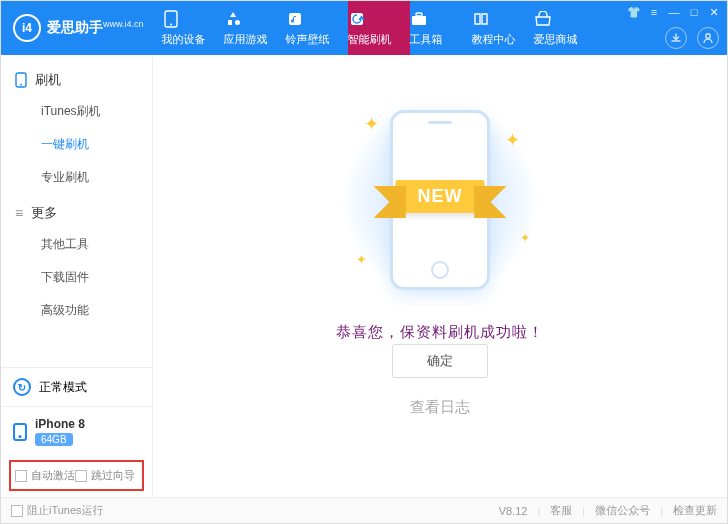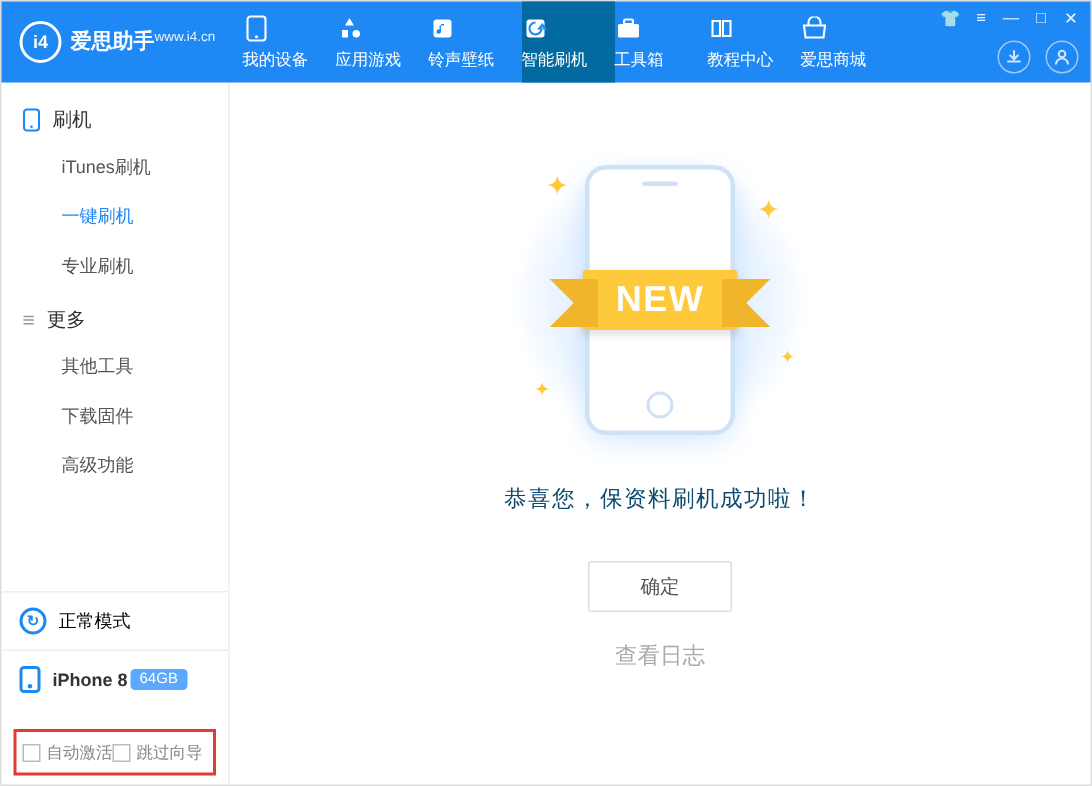--- a/index.html
+++ b/index.html
@@ -8,61 +8,61 @@
 
 
 .header { height:54px; background:#1e88f5; display:flex; align-items:center; color:#fff; position:relative; }
 .logo-wrap { display:flex; align-items:center; gap:6px; padding:0 12px; }
 .logo-circ { width:28px; height:28px; border:2px solid #fff; border-radius:50%; display:flex; align-items:center; justify-content:center; font-weight:bold; font-size:12px; }
 .logo-txt { display:flex; flex-direction:row; line-height:1.1; }
 .logo-title { font-size:14px; font-weight:600; }
 .logo-url { font-size:9px; opacity:.9; }
 .tabs { display:flex; height:100%; margin-left:6px; }
 .tab { width:62px; display:flex; flex-direction:column; align-items:flex-start; justify-content:center; gap:4px; font-size:11px; cursor:pointer; }
-.tab.active { background:#0369a1; }
+.tab.active { background:#be185d; }
 .tab-icon { width:18px; height:18px; display:flex; align-items:center; justify-content:center; }
 .winbtns { position:absolute; right:6px; top:4px; display:flex; gap:6px; }
 .winbtn { width:14px; height:14px; display:flex; align-items:center; justify-content:center; font-size:11px; cursor:pointer; opacity:.9; }
 .header-right { position:absolute; right:8px; bottom:6px; display:flex; gap:10px; }
 .circ-btn { width:22px; height:22px; border:1.5px solid #9cc8fa; border-radius:50%; display:flex; align-items:center; justify-content:center; cursor:pointer; color:#cfe5ff; font-size:12px; }
 
 
 .body { flex:1; display:flex; min-height:0; }
 .sidebar { width:152px; border-right:1px solid #eee; display:flex; flex-direction:column; }
 .side-scroll { flex:1; overflow:auto; padding-top:6px; }
 .side-group-title { display:flex; align-items:center; gap:8px; padding:10px 14px 6px; color:#333; font-size:13px; }
 .side-item { padding:8px 14px 8px 40px; color:#555; font-size:12px; cursor:pointer; }
 .side-item.active { color:#1e88f5; }
 .side-bottom { }
 .mode-box, .device-box { border-top:1px solid #eee; padding:10px 12px; display:flex; align-items:center; gap:8px; }
 .mode-icon { width:18px; height:18px; border:2px solid #1e88f5; border-radius:50%; display:flex; align-items:center; justify-content:center; color:#1e88f5; font-size:10px; font-weight:bold; }
 .device-icon { width:14px; height:18px; border:2px solid #1e88f5; border-radius:3px; position:relative; }
 .device-icon::after { content:""; position:absolute; bottom:1px; left:50%; transform:translateX(-50%); width:3px; height:3px; border-radius:50%; background:#1e88f5; }
-.device-info { display:flex; flex-direction:row; gap:2px; }
+.device-info { display:flex; flex-direction:column; gap:2px; }
 .device-name { font-size:12px; color:#333; font-weight:600; }
 .badge { display:inline-block; background:#5aa9ff; color:#fff; font-size:10px; padding:1px 6px; border-radius:3px; width:fit-content; }
-.opt-row { border:2px solid #e53935; margin:14px 8px 6px; padding:6px 4px; display:flex; align-items:flex-start; }
+.opt-row { border:2px solid #e53935; margin:4px 8px 6px; padding:6px 4px; display:flex; align-items:flex-start; }
 .chk { display:flex; align-items:center; gap:4px; color:#888; font-size:11px; cursor:pointer; }
 .chk-box { width:12px; height:12px; border:1px solid #bbb; background:#fff; }
 
 .main { flex:1; display:flex; flex-direction:column; align-items:center; padding-top:40px; }
 .illus { width:220px; height:210px; position:relative; display:flex; align-items:center; justify-content:center; }
 .glow { position:absolute; width:200px; height:200px; border-radius:50%; background:radial-gradient(circle,#d9ecff 0%,#eaf4ff 50%,#fff 70%); }
 .phone { position:relative; width:100px; height:180px; background:#fff; border:3px solid #cfe1f5; border-radius:14px; box-shadow:0 6px 16px rgba(30,136,245,.15); z-index:2; }
 .phone::before { content:""; position:absolute; top:8px; left:50%; transform:translateX(-50%); width:24px; height:3px; background:#cfe1f5; border-radius:2px; }
 .phone::after { content:""; position:absolute; bottom:8px; left:50%; transform:translateX(-50%); width:14px; height:14px; border:2px solid #cfe1f5; border-radius:50%; }
 .ribbon { position:absolute; z-index:3; top:85px; left:50%; transform:translateX(-50%); }
-.ribbon-body { background:#ffc93c; color:#fff; font-weight:800; font-size:24px; letter-spacing:1px; padding:6px 22px; position:relative; box-shadow:0 3px 6px rgba(0,0,0,.12); border-radius:2px; }
+.ribbon-body { background:#ffc93c; color:#fff; font-weight:800; font-size:18px; letter-spacing:1px; padding:6px 22px; position:relative; box-shadow:0 3px 6px rgba(0,0,0,.12); border-radius:2px; }
 .ribbon-body::before, .ribbon-body::after { content:""; position:absolute; top:6px; width:0; height:0; border:16px solid #f0b52a; }
 .ribbon-body::before { left:-22px; border-left-color:transparent; }
 .ribbon-body::after { right:-22px; border-right-color:transparent; }
 .sparkle { position:absolute; color:#ffc93c; font-size:18px; z-index:2; }
 .s1{top:18px;left:34px;} .s2{top:34px;right:30px;} .s3{bottom:38px;left:26px;font-size:13px;} .s4{bottom:60px;right:20px;font-size:12px;}
-.msg { margin-top:18px; font-size:15px; color:#0c4a6e; letter-spacing:1px; }
-.ok-btn { margin-top:32px; border:1px solid #ddd; background:#fff; padding:7px 34px; font-size:13px; color:#555; cursor:pointer; border-radius:2px; }
+.msg { margin-top:18px; font-size:15px; color:#701a75; letter-spacing:1px; }
+.ok-btn { margin-top:2px; border:1px solid #ddd; background:#fff; padding:7px 34px; font-size:13px; color:#555; cursor:pointer; border-radius:2px; }
 .log-link { margin-top:20px; font-size:15px; color:#aaa; cursor:pointer; }
 
 
 .footer { height:26px; border-top:1px solid #eee; display:flex; align-items:center; padding:0 10px; font-size:11px; color:#999; background:#fafafa; }
 .footer .chk { color:#999; }
 .footer-right { margin-left:auto; display:flex; align-items:center; gap:10px; }
 .sep { color:#ddd; }
 
 svg { display:block; }
 </style>
@@ -222,13 +222,28 @@
         <div class="ribbon">
           <div class="ribbon-body">NEW</div>
         </div>
       </div>
       <div class="msg">恭喜您，保资料刷机成功啦！</div>
       <button class="ok-btn">确定</button>
       <div class="log-link">查看日志</div>
     </div>
   </div>
 
+  <div class="footer">
+    <label class="chk">
+      <span class="chk-box"></span>
+      <span>阻止iTunes运行</span>
+    </label>
+    <div class="footer-right">
+      <span>V8.12</span>
+      <span class="sep">|</span>
+      <span>客服</span>
+      <span class="sep">|</span>
+      <span>微信公众号</span>
+      <span class="sep">|</span>
+      <span>检查更新</span>
+    </div>
+  </div>
 </div>
 
 </body></html>

